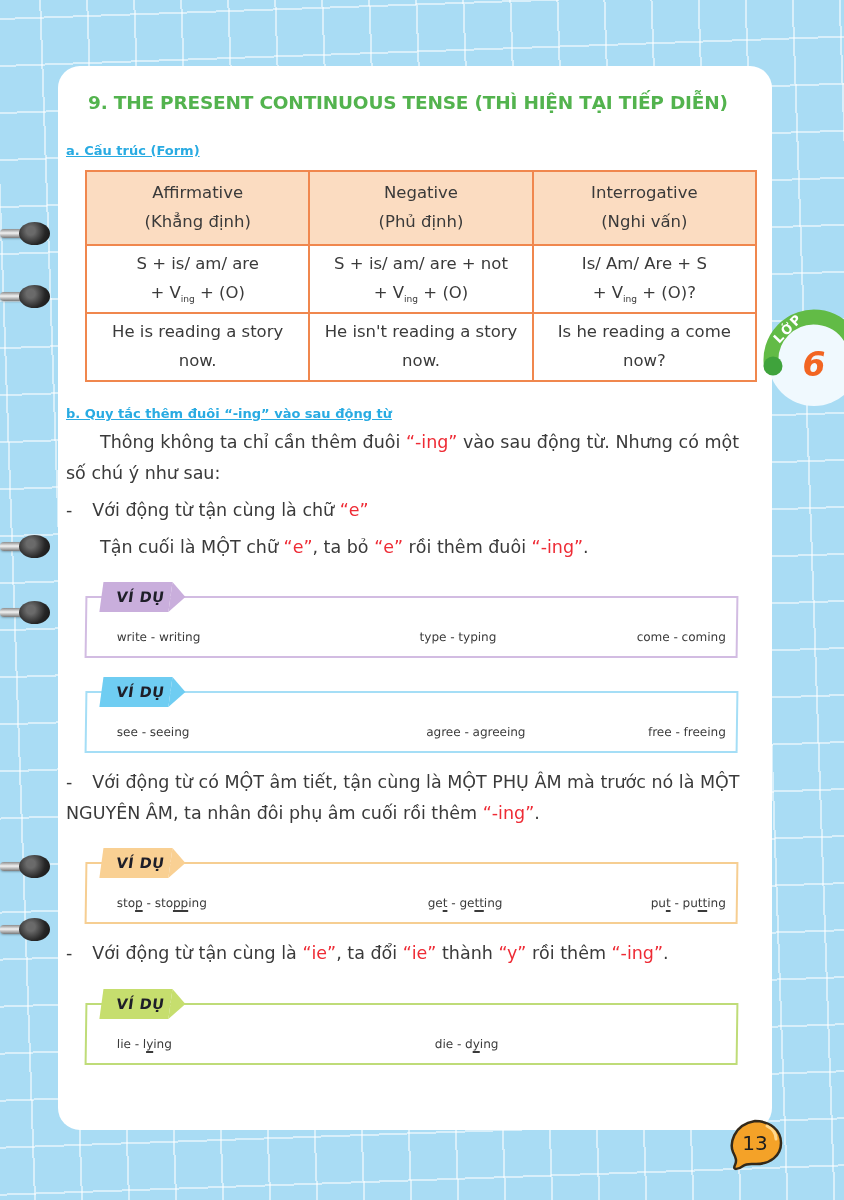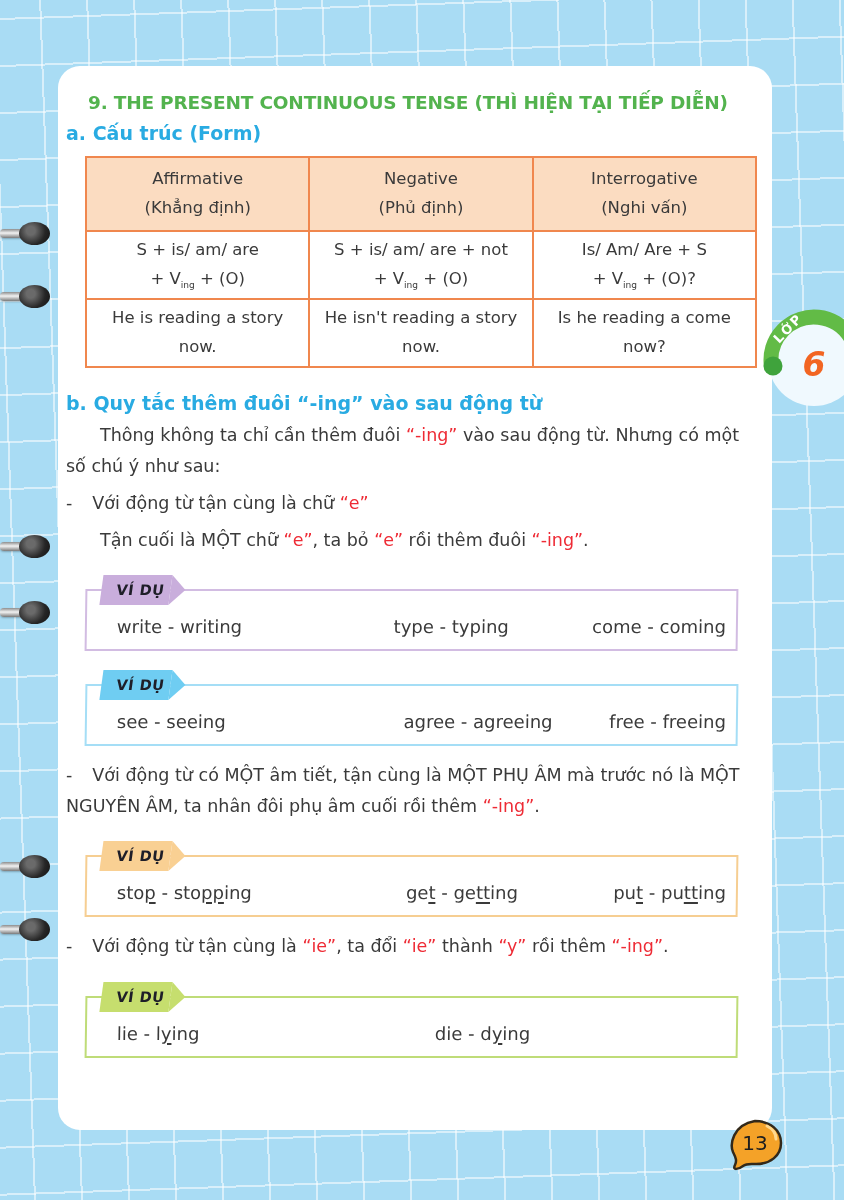--- a/index.html
+++ b/index.html
@@ -39,23 +39,23 @@
     position:absolute;left:58px;top:66px;width:714px;height:1064px;
     background:#fff;border-radius:22px;
     padding:26px 18px 0 8px;
   }
   .title{
     margin:0 0 0 22px;
     color:var(--title-green);
     font-size:18.5px;font-weight:bold;letter-spacing:-.2px;
   }
   .sub-heading{
-    margin:9px 0 0 0;
+    margin:30px 0 0 0;
     color:var(--heading-blue);
-    font-size:19px;font-weight:bold;
+    font-size:13px;font-weight:bold;text-decoration:underline;
   }
   
   table.structure{
     border-collapse:collapse;margin:12px 0 0 19px;width:672px;
     table-layout:fixed;text-align:center;font-size:16.5px;line-height:1.75;
   }
   table.structure td{border:2px solid var(--table-border);padding:4px 8px;}
   table.structure tr.head td{background:var(--table-header-bg);padding:7px 16px;}
   table.structure sub{font-size:.55em;}
   
@@ -78,21 +78,21 @@
     background:var(--th-bg);padding:0 6px 0 15px;
     transform:skewX(-7deg);
     font-size:14.5px;font-weight:bold;color:#1E1E28;letter-spacing:.5px;
   }
   .ex-banner::after{
     content:"";position:absolute;right:-15px;top:0;
     border-top:15px solid transparent;border-bottom:15px solid transparent;
     border-left:15px solid var(--th-bg);
   }
   .ex-items{display:flex;align-items:flex-end;padding:0 10px 12px 30px;height:100%;
-    font-size:18px;}
+    font-size:12px;}
   .ex-items .it{white-space:nowrap;}
   .ex-items .it:nth-child(1){width:318px;}
   .ex-items .it:nth-child(2){width:228px;}
   .theme-purple{--th-border:#D2BCE2;--th-bg:#C9AEDC;}
   .theme-blue{--th-border:#A5DEF6;--th-bg:#6FCDF2;}
   .theme-orange{--th-border:#F6CE92;--th-bg:#F9D093;}
   .theme-green{--th-border:#BFDC78;--th-bg:#C6DE6E;}
   
   .grade-badge{position:absolute;left:758px;top:296px;width:86px;height:118px;}
   

